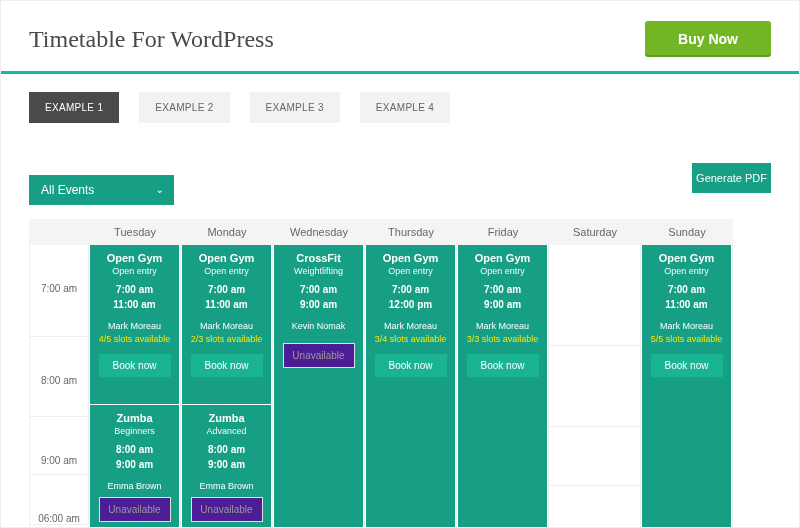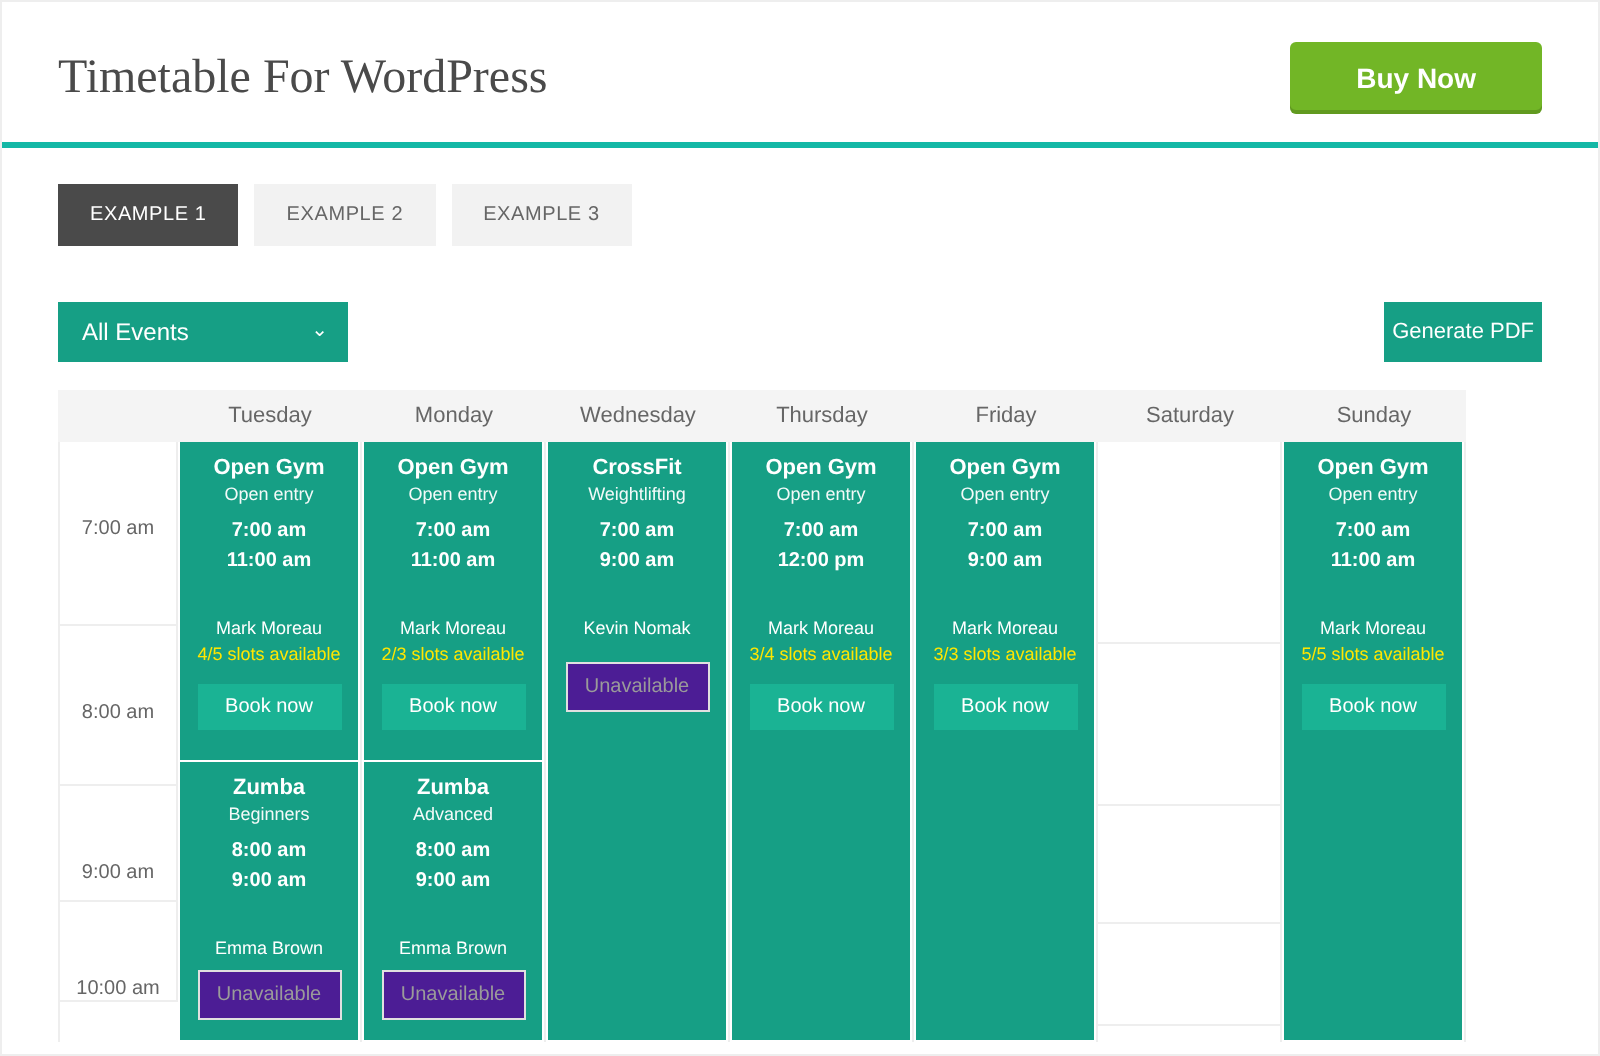--- a/index.html
+++ b/index.html
@@ -37,21 +37,21 @@
     border: none;
     border-radius: 3px;
     padding: 10px 33px;
     font-size: 14px;
     font-weight: 600;
     box-shadow: inset 0 -2px 0 rgba(0,0,0,0.15);
     cursor: pointer;
   }
   .tabs {
     display: flex;
-    gap: 8px;
+    gap: 20px;
     padding: 18px 28px 0 28px;
     text-align: center;
   }
   .tab {
     background: #f2f2f2;
     color: #666;
     font-size: 10px;
     padding: 10px 16px;
     cursor: pointer;
     letter-spacing: 0.3px;
@@ -70,20 +70,21 @@
     background: #169f85;
     color: #fff;
     width: 145px;
     height: 30px;
     line-height: 30px;
     padding: 0 12px;
     font-size: 12px;
     position: relative;
     cursor: pointer;
     box-sizing: border-box;
+    margin-top: 24px;
   }
   .dropdown .chev {
     position: absolute;
     right: 10px;
     top: 50%;
     transform: translateY(-50%);
     font-size: 10px;
   }
   .gen-pdf {
     background: #169f85;
@@ -149,21 +150,21 @@
     justify-content: flex-start;
     gap: 2px;
     font-size: 9px;
     border: 1px solid #fff;
     border-top: none;
   }
   .event.tall2 { height: 140px; }
   .ev-title { font-weight: 700; font-size: 11px; margin-top: 1px; }
   .ev-sub   { font-size: 9px; opacity: 0.95; margin-bottom: 6px;}
   .ev-time  { font-weight: 700; font-size: 10px; line-height: 1.25; }
-  .ev-inst  { font-size: 9px; margin-top: 20px; }
+  .ev-inst  { font-size: 9px; margin-top: 8px; }
   .ev-slots { color: #ffe600; font-size: 9px; margin-top: 1px; margin-bottom: 4px;}
   .book-btn {
     background: #1ab394;
     border: none;
     color: #fff;
     font-size: 10px;
     padding: 6px 10px;
     width: 72px;
     margin-top: 4px;
     cursor: pointer;
@@ -189,20 +190,21 @@
 
   <div class="topbar">
     <div class="title">Timetable For WordPress</div>
     <button class="buy-btn">Buy Now</button>
   </div>
 
   <div class="tabs">
     <div class="tab active">EXAMPLE 1</div>
     <div class="tab">EXAMPLE 2</div>
     <div class="tab">EXAMPLE 3</div>
+    <div class="tab">EXAMPLE 4</div>
   </div>
 
   <div class="controls-row">
     <div class="dropdown">
       <span>All Events</span>
       <span class="chev">⌄</span>
     </div>
     <button class="gen-pdf">Generate PDF</button>
   </div>
 
@@ -215,21 +217,21 @@
       <div class="hdrcell">Wednesday</div>
       <div class="hdrcell">Thursday</div>
       <div class="hdrcell">Friday</div>
       <div class="hdrcell">Saturday</div>
       <div class="hdrcell">Sunday</div>
 
       <div class="timelabels">
         <div class="timelabel" style="height:92px">7:00 am</div>
         <div class="timelabel" style="height:80px">8:00 am</div>
         <div class="timelabel" style="height:58px">9:00 am</div>
-        <div class="timelabel" style="height:50px">10:00 am</div>
+        <div class="timelabel" style="height:50px">06:00 am</div>
       </div>
 
       <div class="daycol">
         <div class="event">
           <div class="ev-title">Open Gym</div>
           <div class="ev-sub">Open entry</div>
           <div class="ev-time">7:00 am</div>
           <div class="ev-time">11:00 am</div>
           <div class="ev-inst">Mark Moreau</div>
           <div class="ev-slots">4/5 slots available</div>

